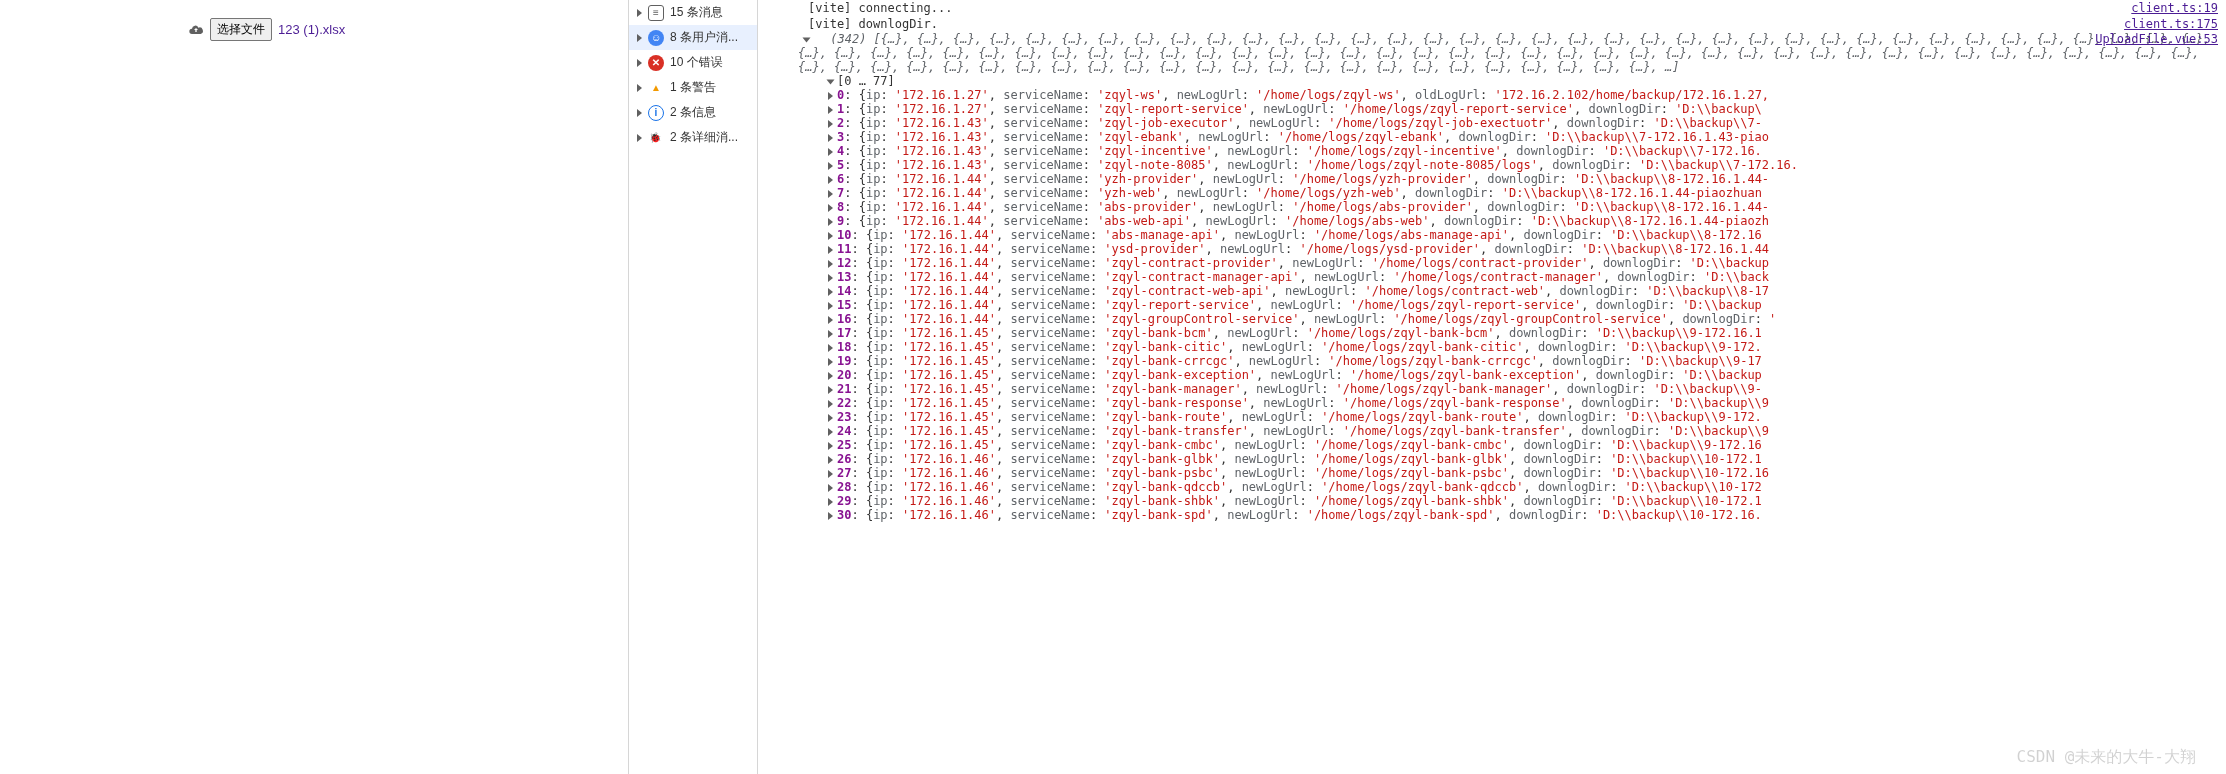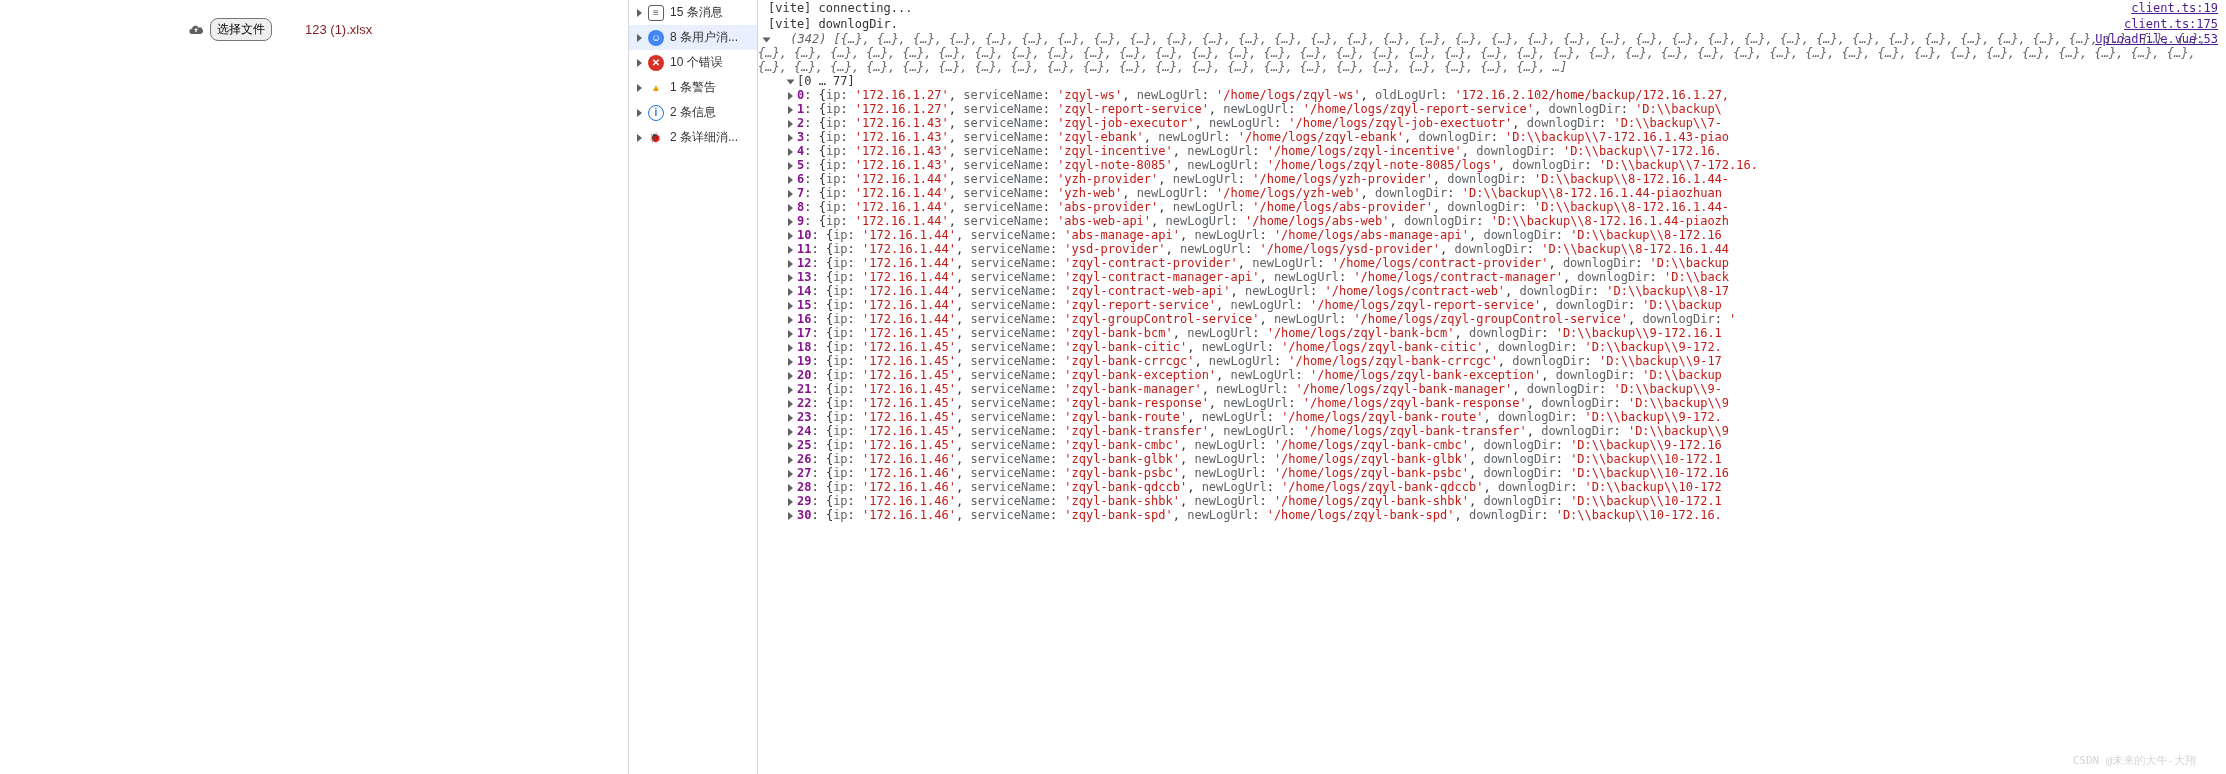--- a/index.html
+++ b/index.html
@@ -1,46 +1,46 @@
 <!DOCTYPE html>
 <html><head>
 <meta charset="utf-8">
 <style>
   * { margin: 0; padding: 0; box-sizing: border-box; }
   body { font-family: -apple-system, Segoe UI, Arial, sans-serif; font-size: 12px; color: #333; background: #fff; display: flex; height: 774px; overflow: hidden; }
   .left-pane { width: 628px; background: #fff; padding: 18px 0 0 188px; flex-shrink: 0; }
   .upload-row { display: flex; align-items: center; gap: 6px; }
   .upload-icon { width: 16px; height: 16px; }
-  .file-btn { font-family: inherit; font-size: 12px; padding: 2px 6px; background: #efefef; border: 1px solid #767676; border-radius: 8px; }
-  .file-name { font-size: 13px; color: #7f1d1d; margin-left: 27px; }
+  .file-btn { font-family: inherit; font-size: 12px; padding: 2px 6px; background: #efefef; border: 1px solid #767676; border-radius: 2px; }
+  .file-name { font-size: 13px; color: #4c1d95; }
   .mid-pane { width: 130px; border-left: 1px solid #d6d6d6; border-right: 1px solid #d6d6d6; padding-top: 0; background: #fff; flex-shrink: 0; }
   .mid-row { display: flex; align-items: center; gap: 6px; padding: 4px 6px 4px 8px; font-size: 12px; color: #333; }
   .mid-row.sel { background: #e8f0fe; }
   .tri { width: 0; height: 0; border-top: 4px solid transparent; border-bottom: 4px solid transparent; border-left: 5px solid #606060; flex-shrink: 0; }
   .mid-ico { width: 16px; height: 16px; border-radius: 50%; display: flex; align-items: center; justify-content: center; font-size: 10px; font-weight: bold; color: #fff; flex-shrink: 0; }
   .mid-ico.msg { background: none; border: 1.5px solid #606060; color: #606060; border-radius: 3px; }
   .mid-ico.user { background: #4285f4; }
   .mid-ico.err { background: #d93025; }
   .mid-ico.warn { background: none; color: #f29900; }
   .mid-ico.info { border: 1.5px solid #1a73e8; color: #1a73e8; background: none; }
   .mid-ico.bug { background: none; color: #606060; }
-  .right-pane { flex: 1; overflow: hidden; font-family: Consolas, Menlo, monospace; font-size: 12px; position: relative; }
+  .right-pane { flex: 1; overflow: hidden; font-family: Consolas, Menlo, monospace; font-size: 12px; position: relative; margin-left: 40px; }
   .log-line { white-space: pre; padding: 1px 8px 1px 10px; display: flex; justify-content: space-between; line-height: 14px; }
   .log-src { color: #4c1d95; text-decoration: underline; cursor: pointer; }
   .arr-head { padding-left: 10px; color: #5f6368; font-style: italic; line-height: 14px; white-space: pre-wrap; word-break: break-all; }
   .arr-range { padding-left: 30px; color: #333; line-height: 14px; }
   .obj-rows { padding-left: 30px; }
   .obj-row { white-space: nowrap; overflow: hidden; line-height: 14px; color: #333; }
   .tri2 { display: inline-block; width: 0; height: 0; border-top: 4px solid transparent; border-bottom: 4px solid transparent; border-left: 5px solid #606060; margin-right: 4px; vertical-align: middle; }
   .tri2.down { transform: rotate(90deg); }
   .idx { color: #881391; font-weight: bold; }
   .key { color: #5f6368; }
   .str { color: #c41a16; }
   .src-right { position: absolute; right: 8px; }
-  .watermark { position: absolute; right: 30px; bottom: 6px; color: rgba(0,0,0,0.18); font-size: 11px; pointer-events: none; text-align: right; }
+  .watermark { position: absolute; right: 30px; bottom: 6px; color: rgba(0,0,0,0.18); font-size: 16px; pointer-events: none; text-align: right; }
 </style>
 </head>
 <body>
 
 <div class="left-pane">
   <div class="upload-row">
     <span class="upload-icon">
       <svg viewBox="0 0 24 24" width="16" height="16">
           <path fill="#606060" d="M19 18H6a4 4 0 0 1 0-8 5 5 0 0 1 9.6-1.5A4.5 4.5 0 0 1 19 18z"></path>
           <path fill="#fff" d="M12 9l-3 3h2v3h2v-3h2z"></path>

